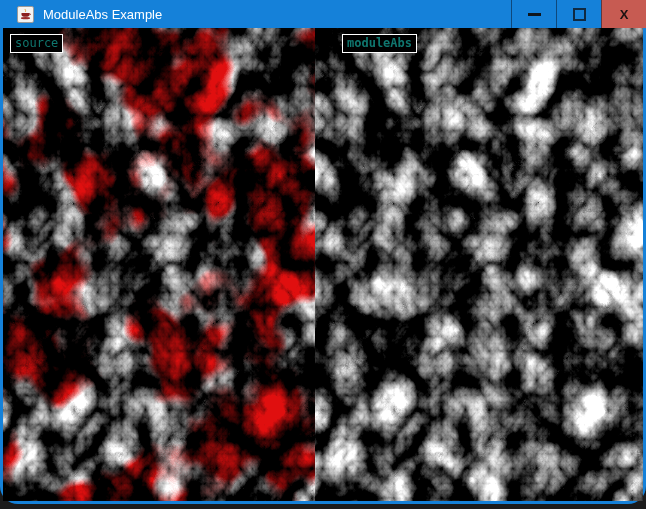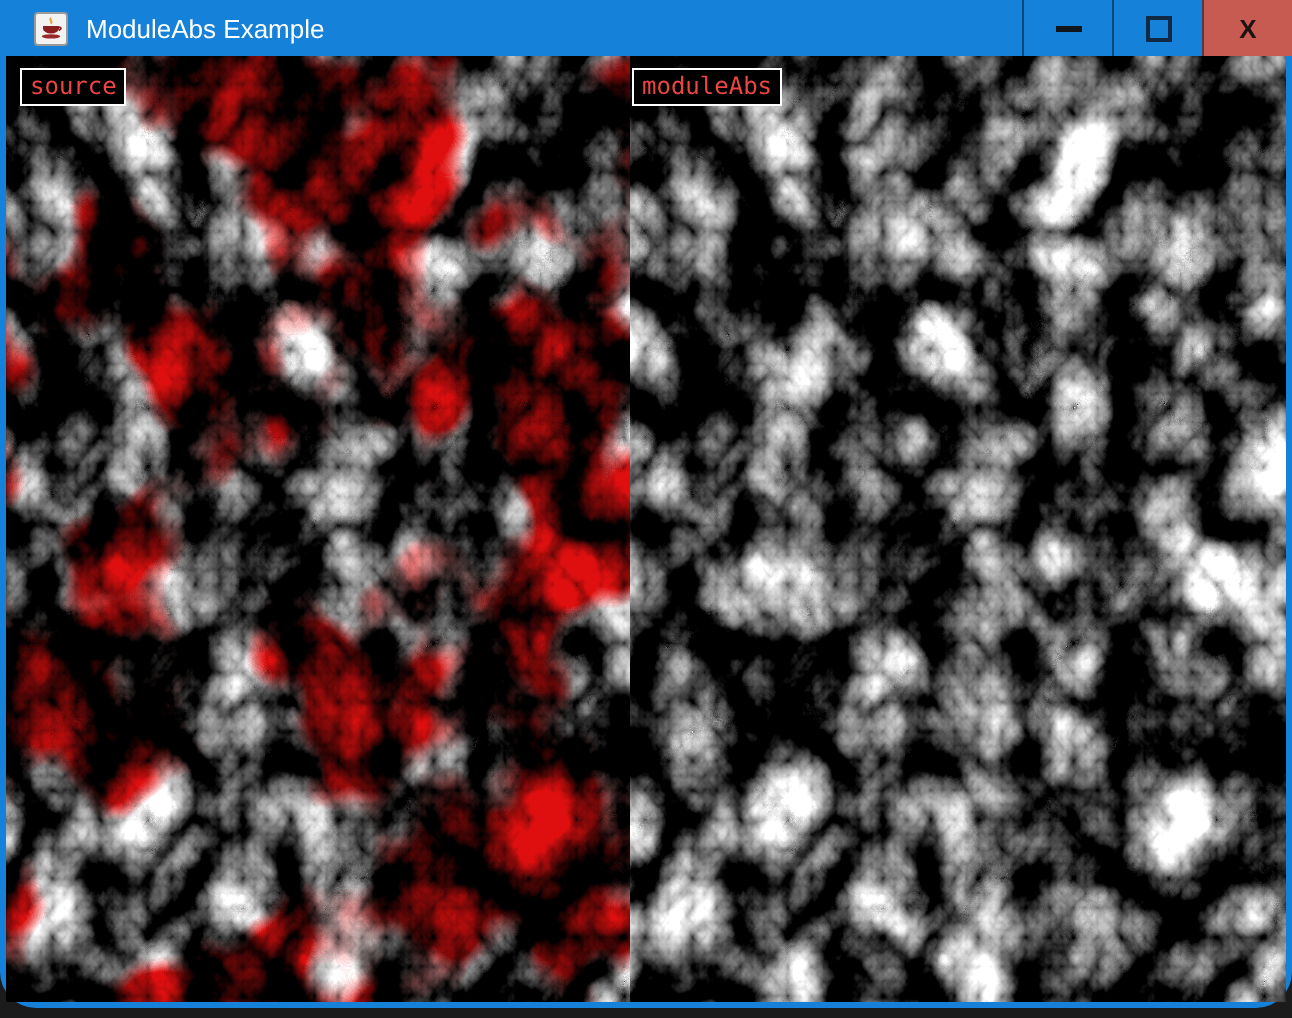--- a/index.html
+++ b/index.html
@@ -97,29 +97,29 @@
     position: absolute;
     left: 0;
     top: 0;
     display: block;
   }
   .panel-label {
     position: absolute;
     top: 6px;
     font-family: "DejaVu Sans Mono", monospace;
     font-size: 12px;
-    color: #ef4444;
+    color: #0f766e;
     background: #000000;
     border: 1px solid #ffffff;
     padding: 1px 4px 2px 4px;
     line-height: 14px;
     white-space: nowrap;
   }
   .label-source { left: 7px; }
-  .label-abs { left: 313px; }
+  .label-abs { left: 339px; font-weight: bold; }
 </style>
 </head>
 <body>
 
 <div class="app-window">
 
   <div class="titlebar">
     <div class="app-icon">
       <svg width="13" height="13" viewBox="0 0 13 13">
         <path d="M6.5 1 C5.2 2 7.8 2.6 6.3 3.8" stroke="#e8a33d" stroke-width="1" fill="none"></path>

